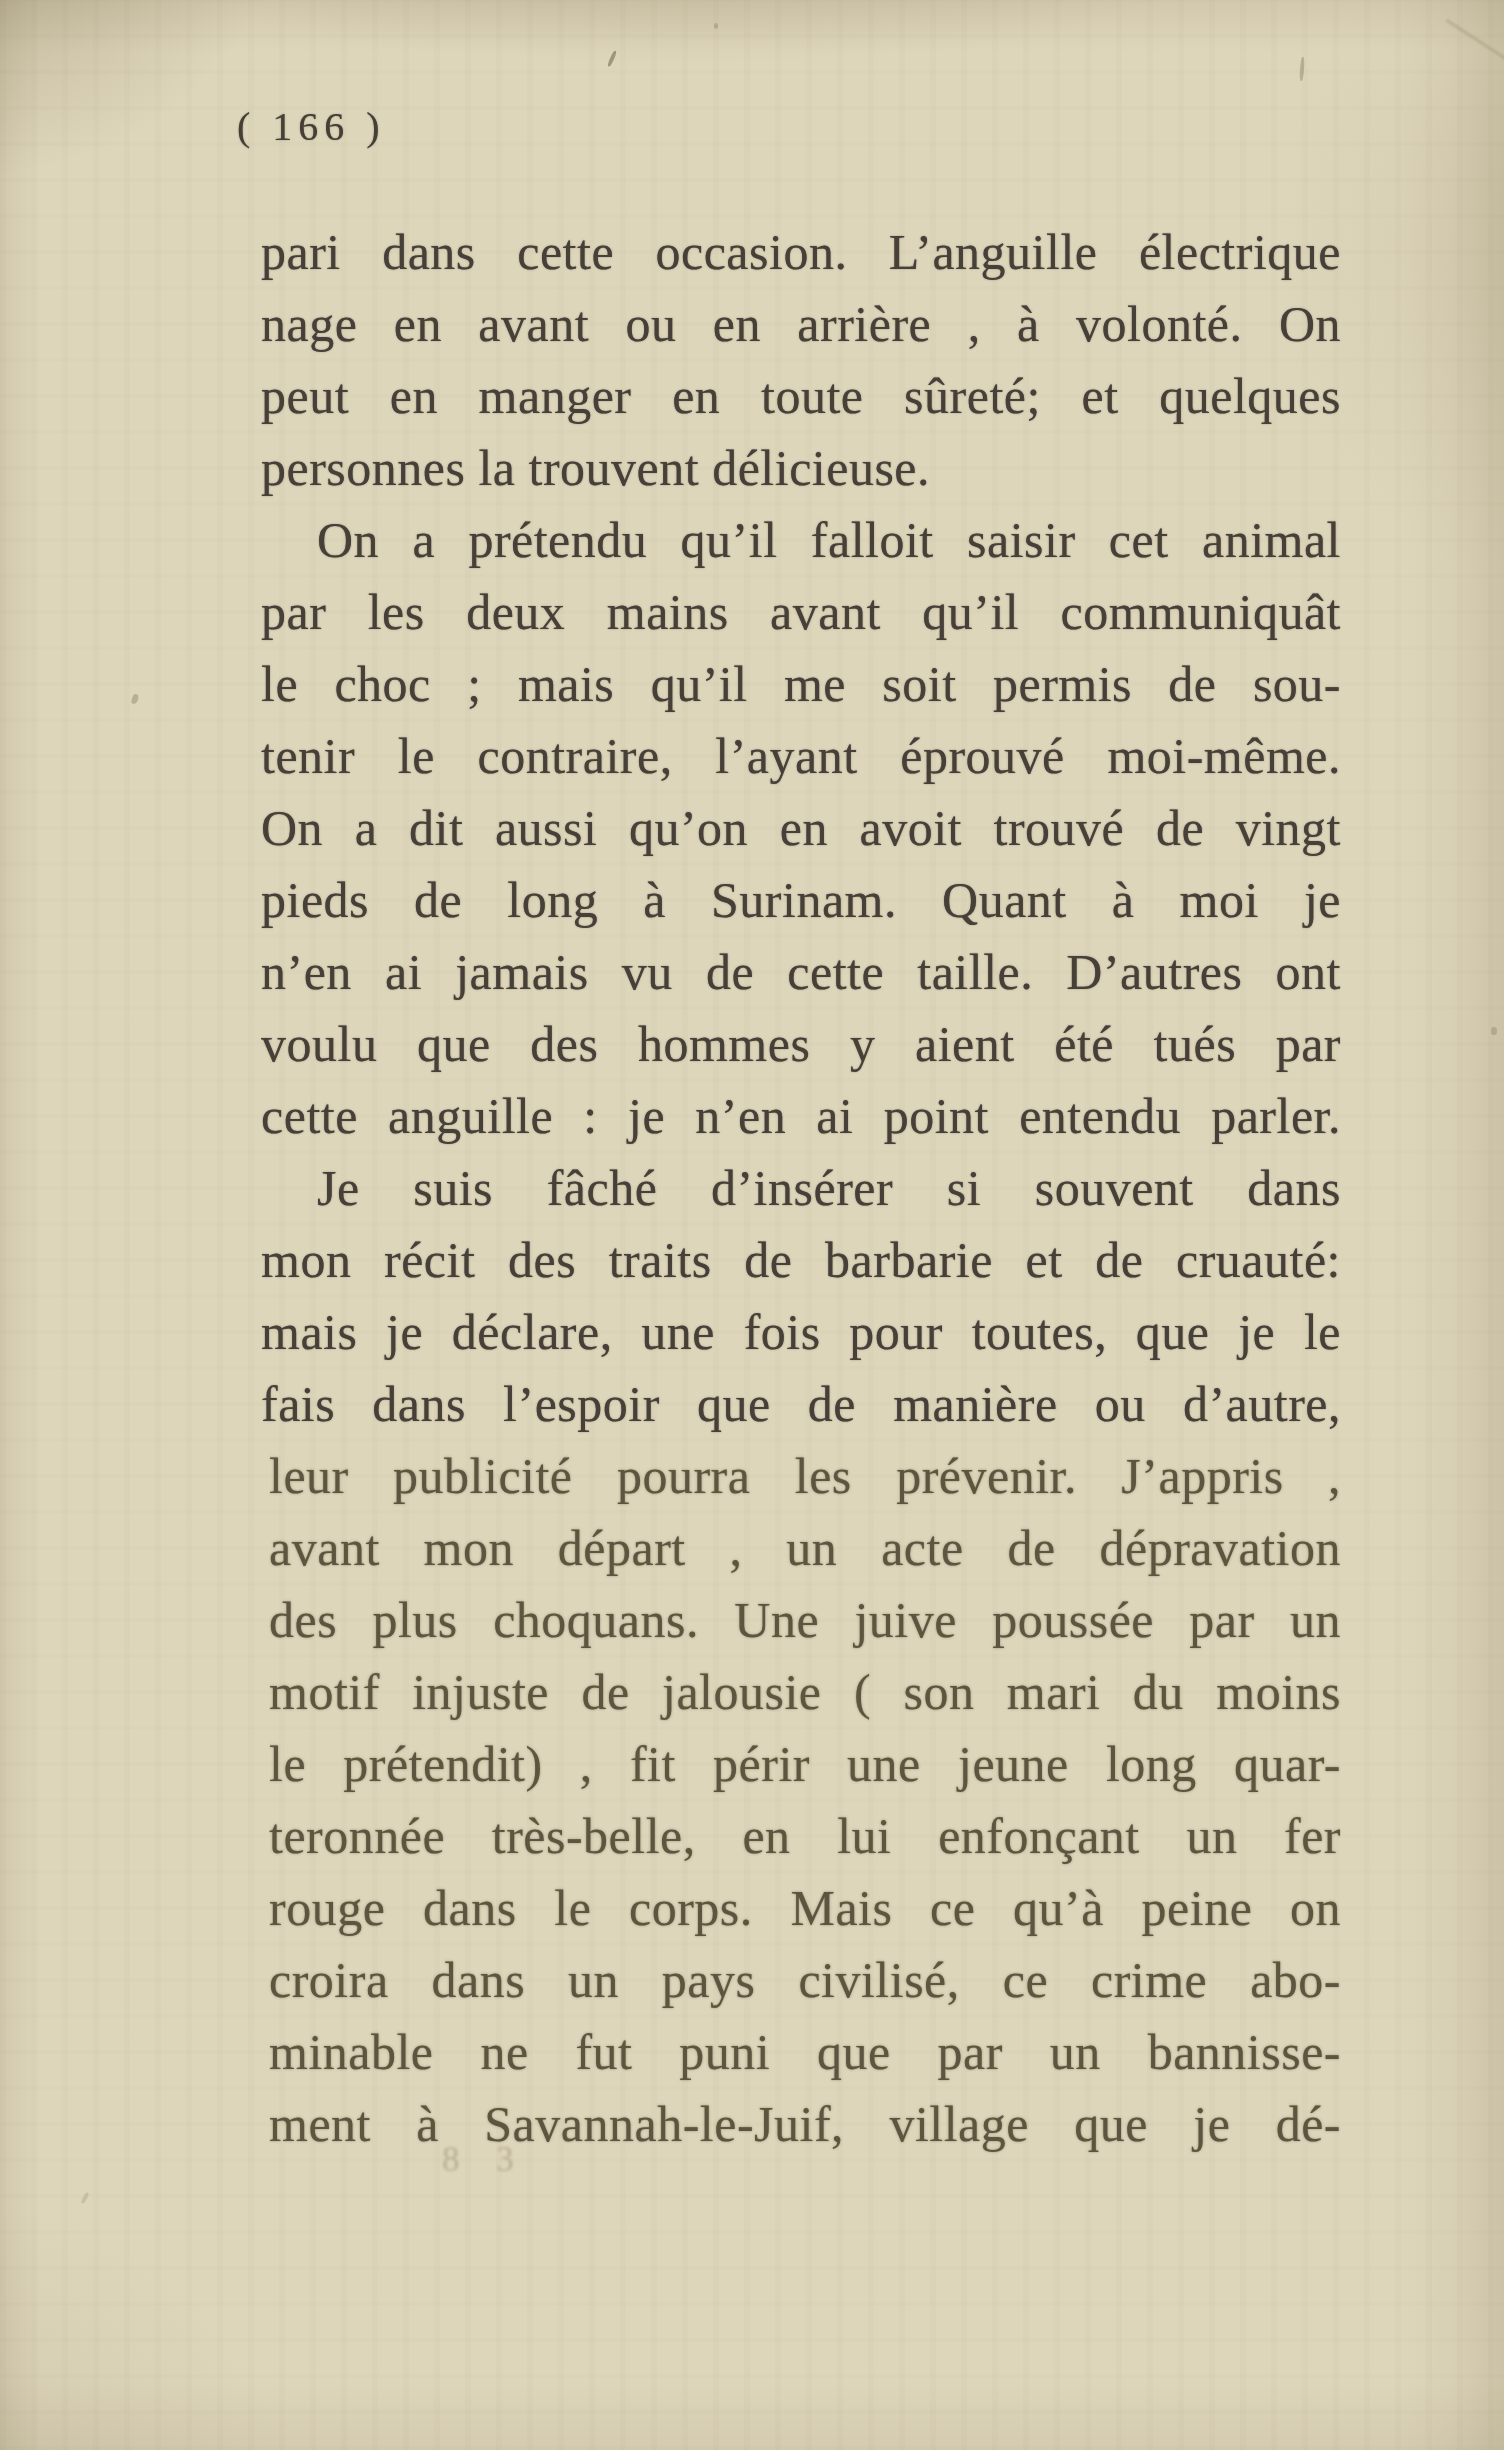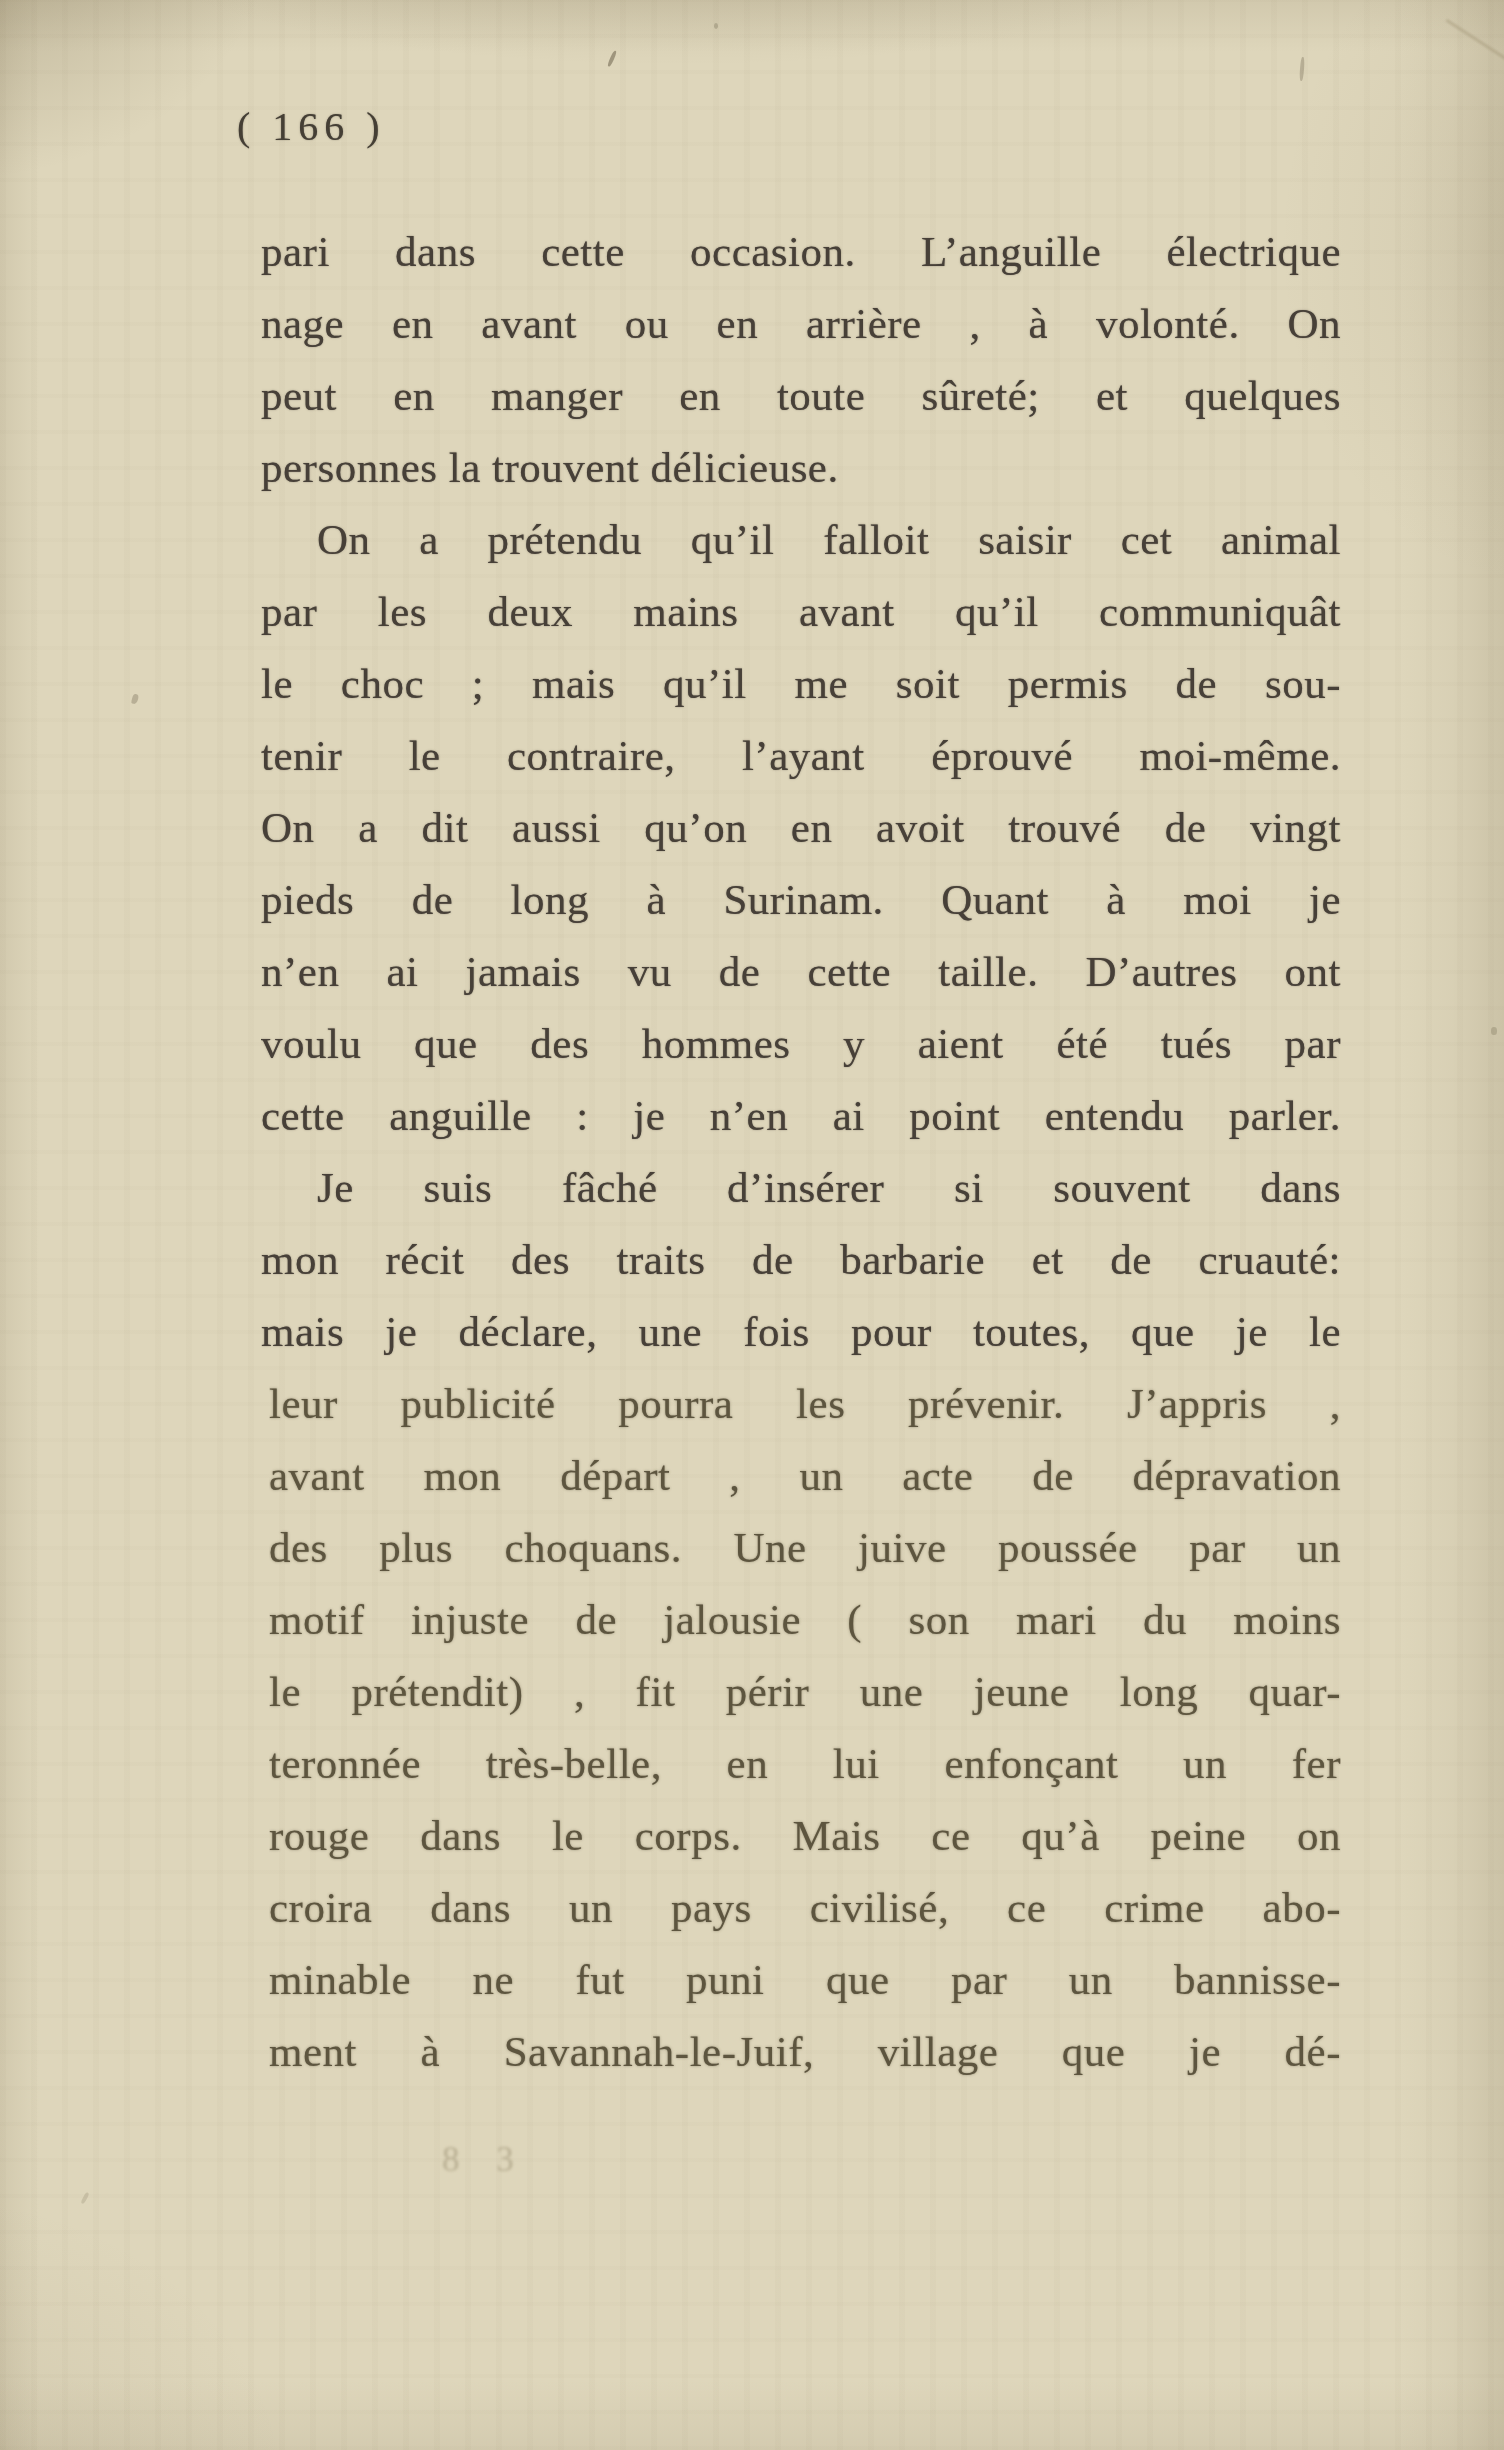--- a/index.html
+++ b/index.html
@@ -41,21 +41,21 @@
   .text-block {
     position: absolute;
     top: 216px;
     left: 261px;
     width: 1080px;
   }
 
   .line {
     height: 72px;
     line-height: 72px;
-    font-size: 43px;
+    font-size: 50px;
     letter-spacing: 0.5px;
     color: #474038;
     text-shadow: 0 0 0.9px rgba(71,64,56,.62), 0 0 2.6px rgba(71,64,56,.22);
     text-align: justify;
     text-align-last: justify;
     overflow: hidden;
     white-space: nowrap;
   }
   .line.indent { text-indent: 56px; }
   .line.end    { text-align-last: left; }
@@ -110,20 +110,21 @@
     <div class="line">le choc ; mais qu’il me soit permis de sou-</div>
     <div class="line">tenir le contraire, l’ayant éprouvé moi-même.</div>
     <div class="line">On a dit aussi qu’on en avoit trouvé de vingt</div>
     <div class="line">pieds de long à Surinam. Quant à moi je</div>
     <div class="line">n’en ai jamais vu de cette taille. D’autres ont</div>
     <div class="line">voulu que des hommes y aient été tués par</div>
     <div class="line">cette anguille : je n’en ai point entendu parler.</div>
     <div class="line indent">Je suis fâché d’insérer si souvent dans</div>
     <div class="line">mon récit des traits de barbarie et de cruauté:</div>
     <div class="line">mais je déclare, une fois pour toutes, que je le</div>
+    <div class="line">fais dans l’espoir que de manière ou d’autre,</div>
     <div class="line soft">leur publicité pourra les prévenir. J’appris ,</div>
     <div class="line soft">avant mon départ , un acte de dépravation</div>
     <div class="line soft">des plus choquans. Une juive poussée par un</div>
     <div class="line soft">motif injuste de jalousie ( son mari du moins</div>
     <div class="line soft">le prétendit) , fit périr une jeune long quar-</div>
     <div class="line soft">teronnée très-belle, en lui enfonçant un fer</div>
     <div class="line soft">rouge dans le corps. Mais ce qu’à peine on</div>
     <div class="line soft">croira dans un pays civilisé, ce crime abo-</div>
     <div class="line soft">minable ne fut puni que par un bannisse-</div>
     <div class="line soft">ment à Savannah-le-Juif, village que je dé-</div>

